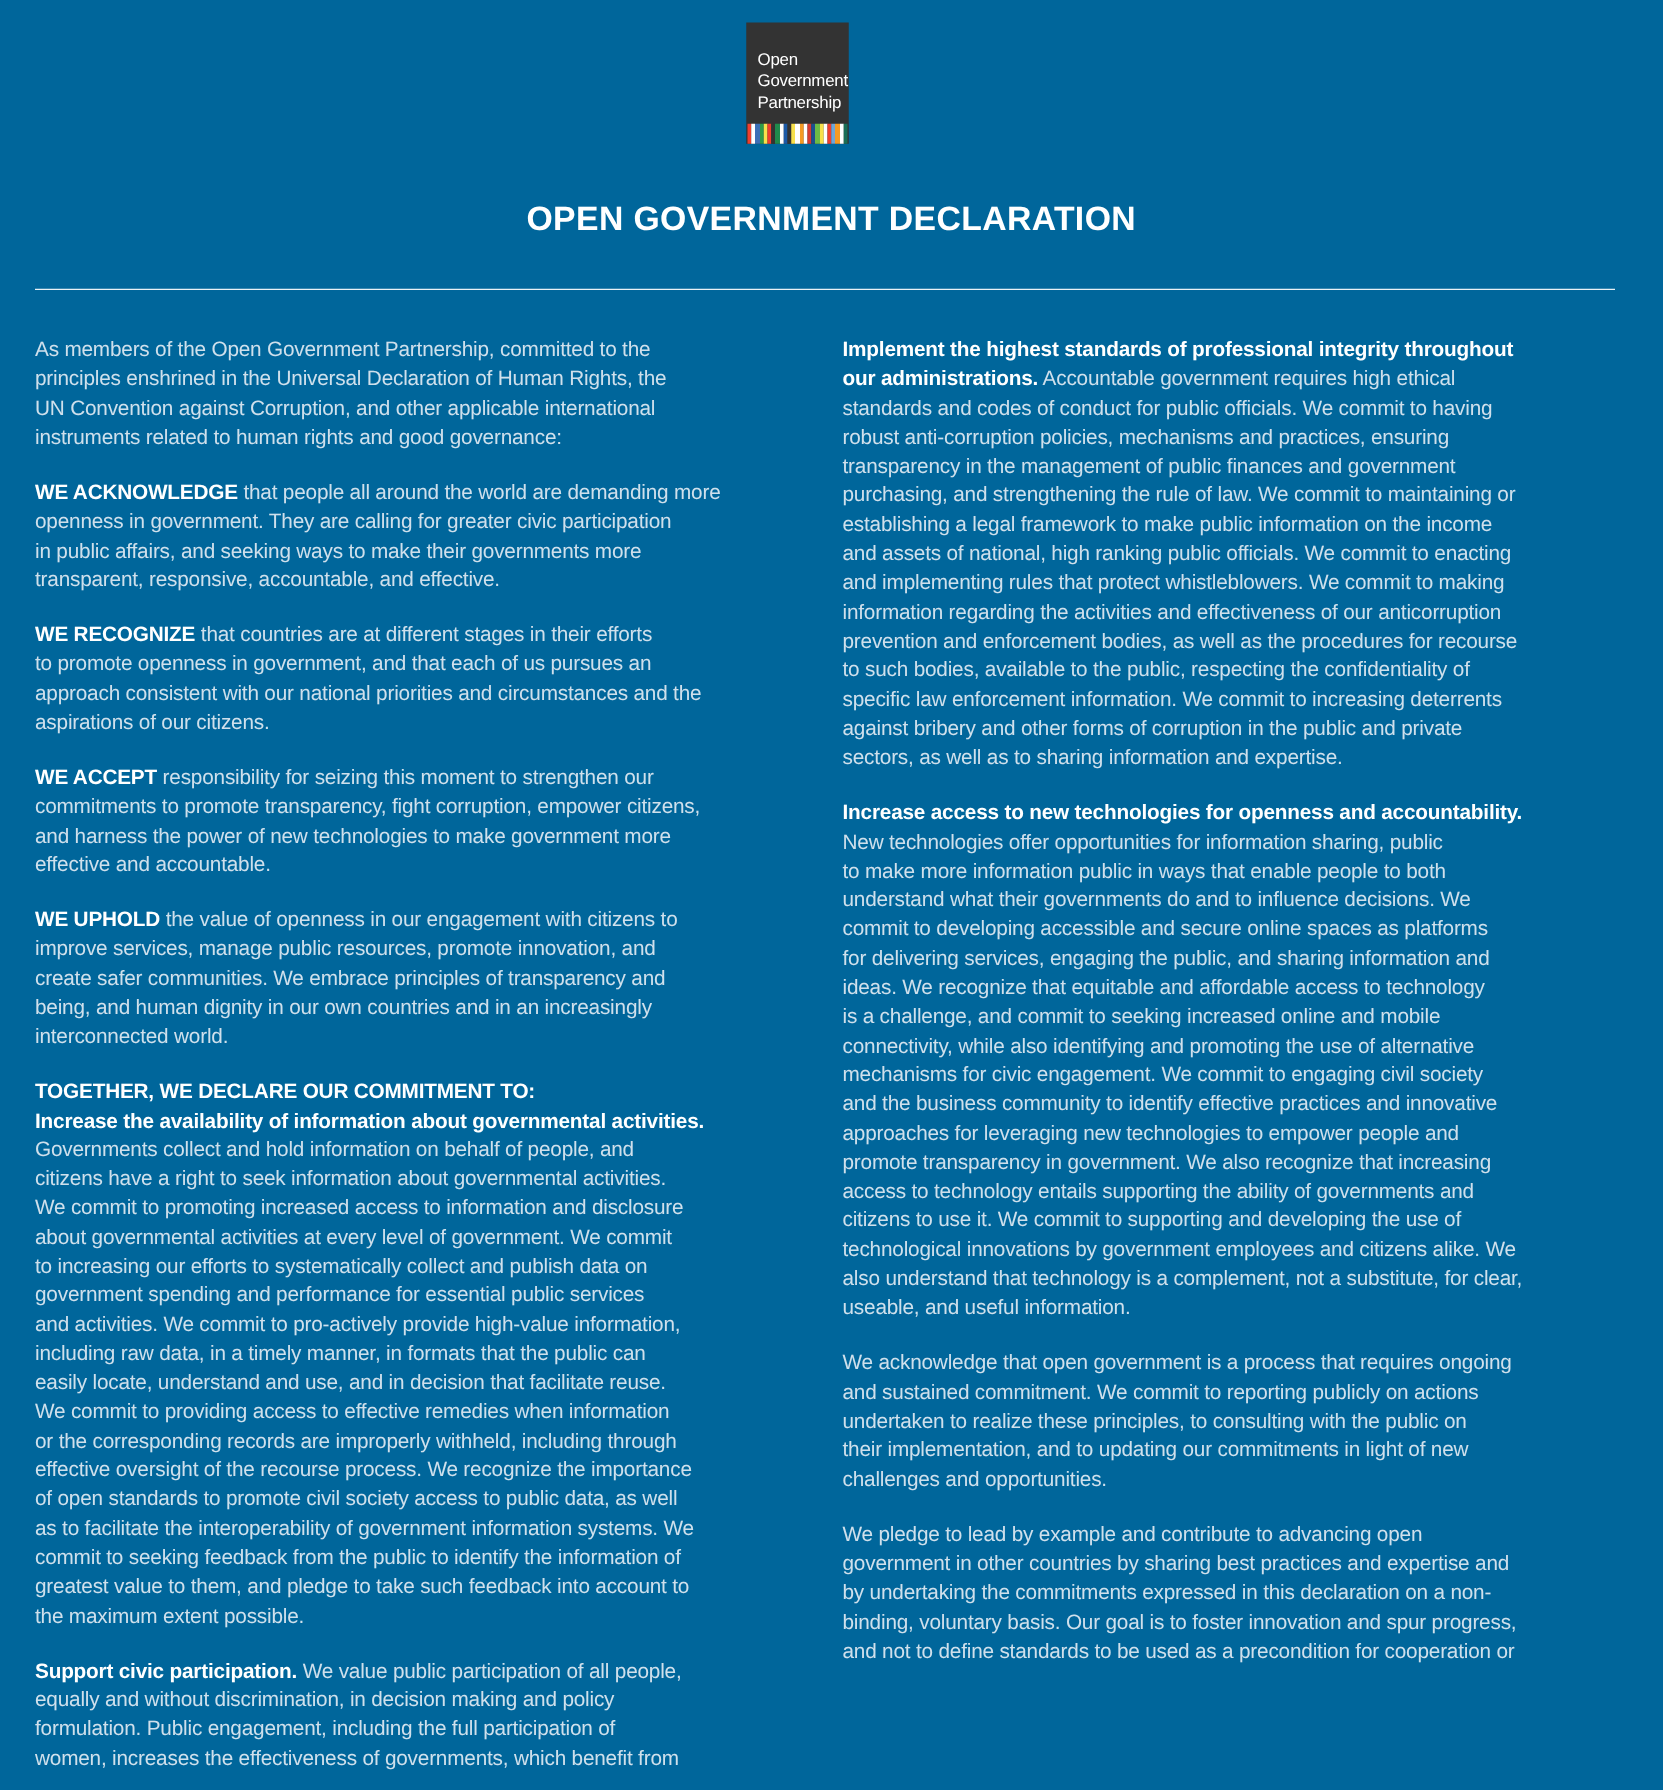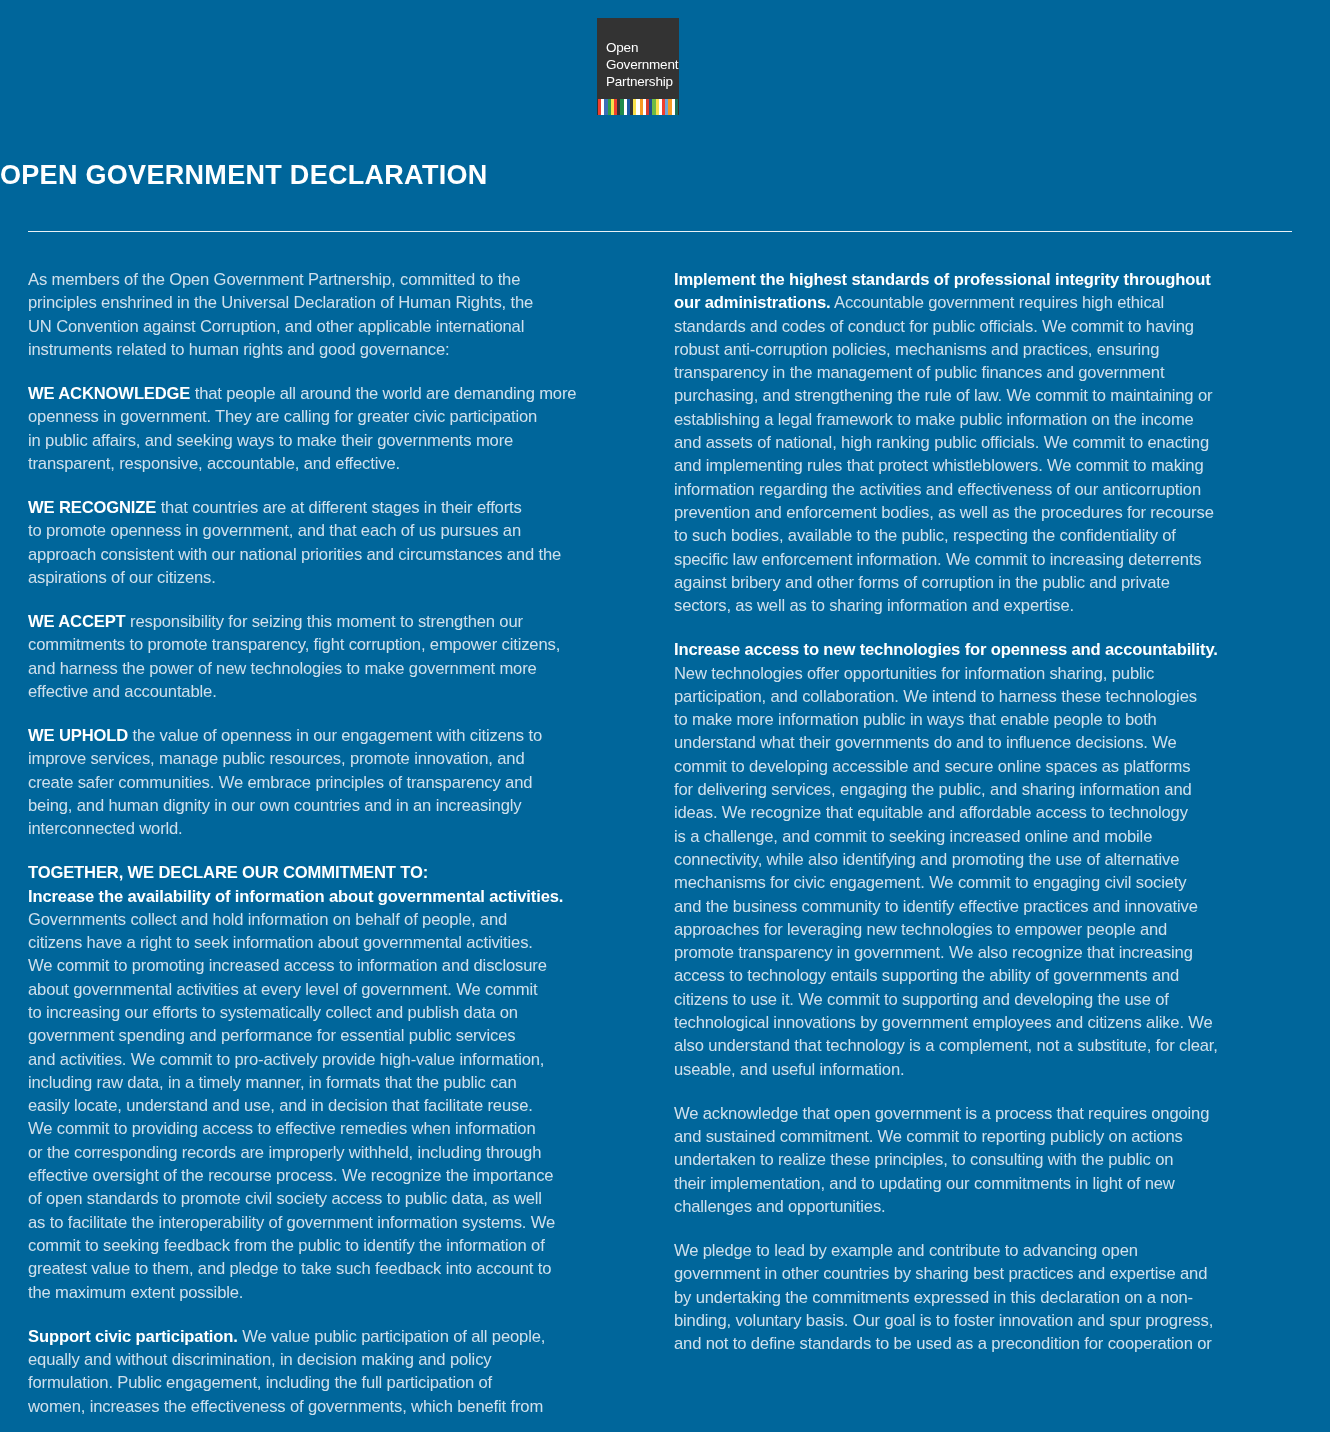--- a/index.html
+++ b/index.html
@@ -45,21 +45,21 @@
   }
   .logo-stripes span {
     flex: 1 1 auto;
     height: 100%;
   }
   .title {
     position: absolute;
     left: 0;
     right: 0;
     top: 157px;
-    text-align: left;
+    text-align: center;
     color: #ffffff;
     font-weight: bold;
     font-size: 27px;
     letter-spacing: 0.3px;
     line-height: 36px;
   }
   .divider {
     position: absolute;
     left: 28px;
     width: 1264px;
@@ -207,21 +207,20 @@
     <div class="line">prevention and enforcement bodies, as well as the procedures for recourse</div>
     <div class="line">to such bodies, available to the public, respecting the confidentiality of</div>
     <div class="line">specific law enforcement information. We commit to increasing deterrents</div>
     <div class="line">against bribery and other forms of corruption in the public and private</div>
     <div class="line">sectors, as well as to sharing information and expertise.</div>
   </div>
 
   <div class="para">
     <div class="line b">Increase access to new technologies for openness and accountability.</div>
     <div class="line">New technologies offer opportunities for information sharing, public</div>
-    <div class="line">participation, and collaboration. We intend to harness these technologies</div>
     <div class="line">to make more information public in ways that enable people to both</div>
     <div class="line">understand what their governments do and to influence decisions. We</div>
     <div class="line">commit to developing accessible and secure online spaces as platforms</div>
     <div class="line">for delivering services, engaging the public, and sharing information and</div>
     <div class="line">ideas. We recognize that equitable and affordable access to technology</div>
     <div class="line">is a challenge, and commit to seeking increased online and mobile</div>
     <div class="line">connectivity, while also identifying and promoting the use of alternative</div>
     <div class="line">mechanisms for civic engagement. We commit to engaging civil society</div>
     <div class="line">and the business community to identify effective practices and innovative</div>
     <div class="line">approaches for leveraging new technologies to empower people and</div>

